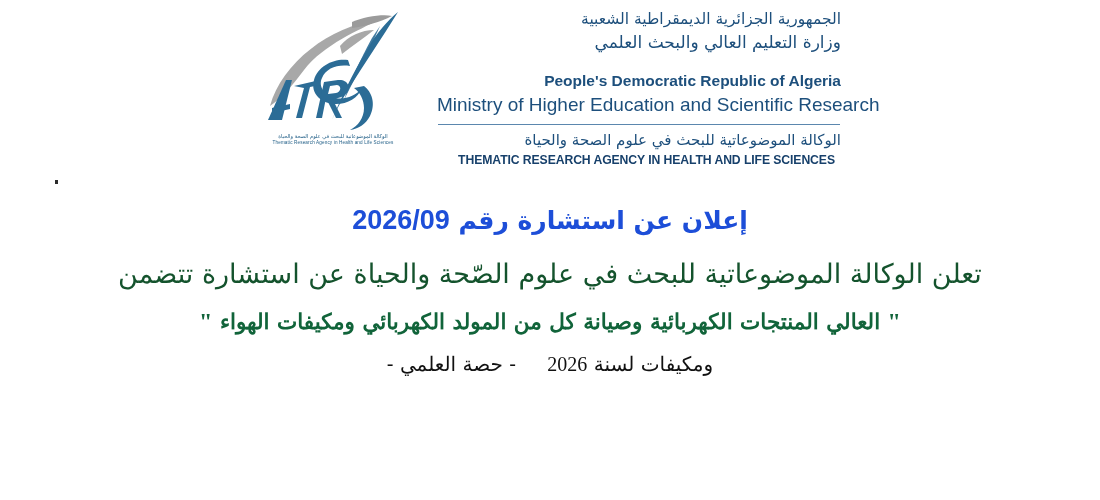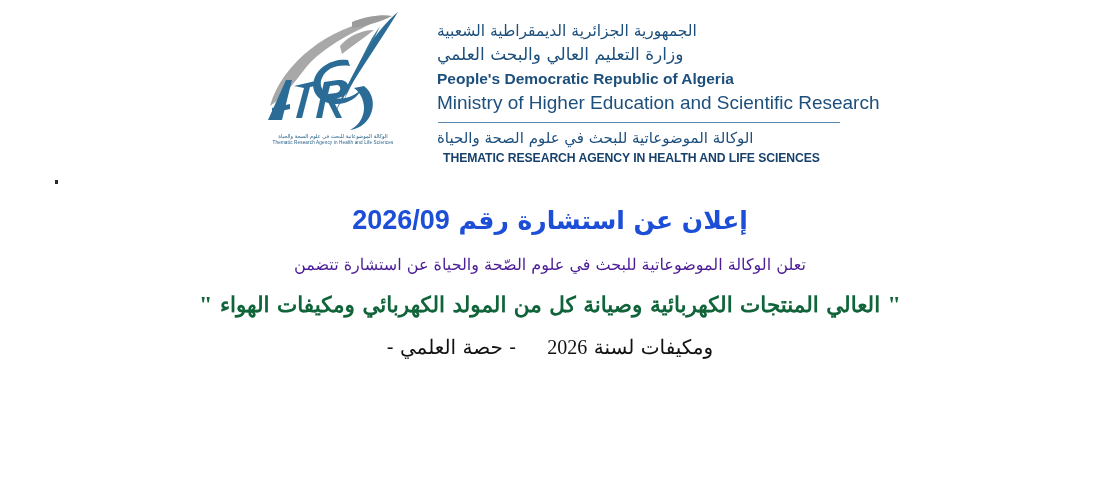--- a/index.html
+++ b/index.html
@@ -70,23 +70,23 @@
     color: #1f5d86;
     letter-spacing: .15px;
     font-family: "Liberation Sans", sans-serif;
     white-space: nowrap;
   }
 
   
   .ministry {
     position: absolute;
     left: 437px;
-    top: 20px;
+    top: 8px;
     width: 404px;
-    text-align: left;
+    text-align: right;
   }
   .ministry .ar-line {
     color: #1d4f7c;
     font-family: "DejaVu Sans", sans-serif;
     font-size: 15px;
     line-height: 1.45;
     direction: rtl;
     white-space: nowrap;
   }
   .ministry .ar-line.l1 { font-size: 15.5px; }
@@ -94,21 +94,21 @@
   .ministry .en-line {
     color: #1d4f7c;
     font-family: "Liberation Sans", sans-serif;
     direction: ltr;
     white-space: nowrap;
   }
   .ministry .en-line.bold {
     font-weight: bold;
     font-size: 15.5px;
     line-height: 1.35;
-    margin-top: 2px;
+    margin-top: 16px;
   }
   .ministry .en-line.reg {
     font-size: 19px;
     line-height: 1.35;
   }
   .divider {
     margin: 6px auto 4px auto;
     width: 402px;
     height: 1px;
     background: #5b87ae;
@@ -152,23 +152,23 @@
     white-space: nowrap;
   }
   .title-red .num {
     font-family: "Liberation Sans", sans-serif;
     font-size: 27px;
     font-weight: bold;
     direction: ltr;
     unicode-bidi: embed;
   }
   .para-1 {
-    color: #4c1d95;
+    color: #14532d;
     font-family: "DejaVu Serif", serif;
-    font-size: 16px;
+    font-size: 27px;
     line-height: 1.55;
     margin-top: 12px;
     direction: rtl;
     white-space: nowrap;
   }
   .para-green {
     color: #11643a;
     font-family: "DejaVu Serif", serif;
     font-weight: bold;
     font-size: 21.5px;

